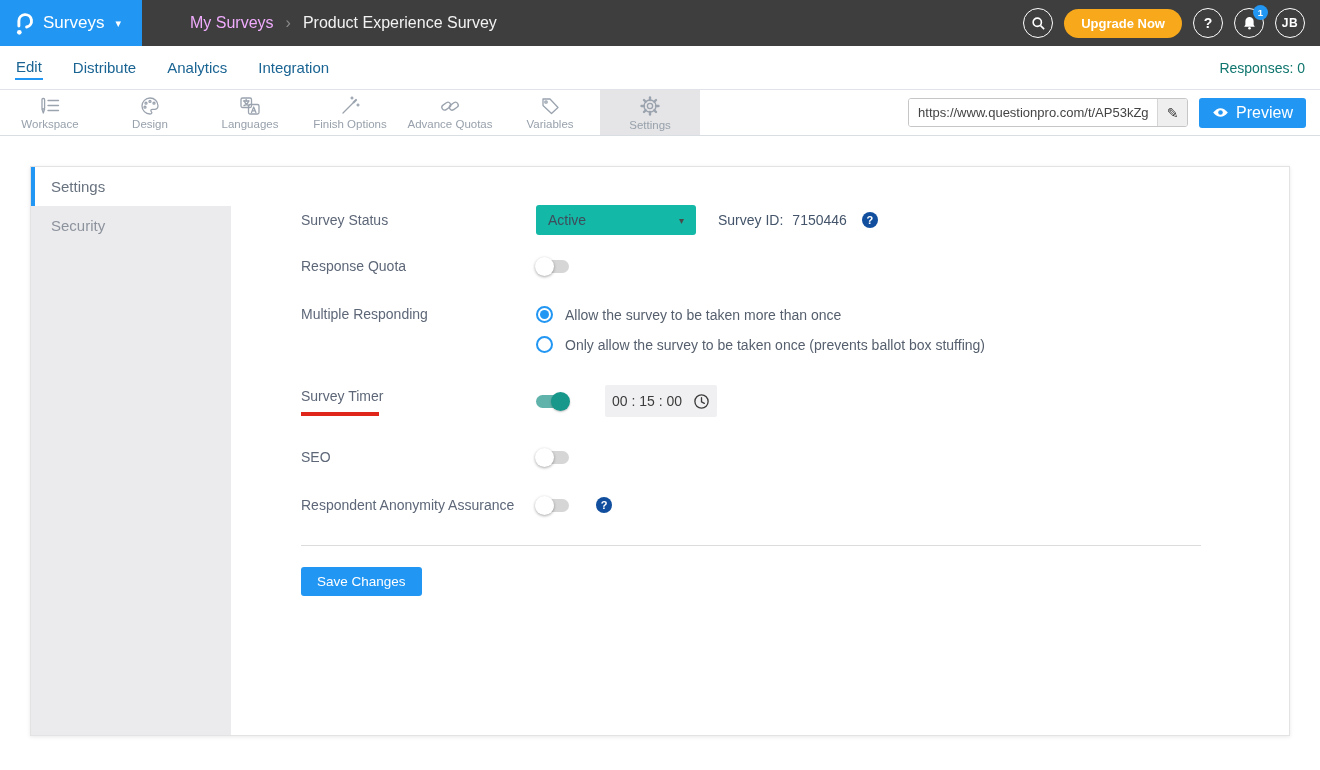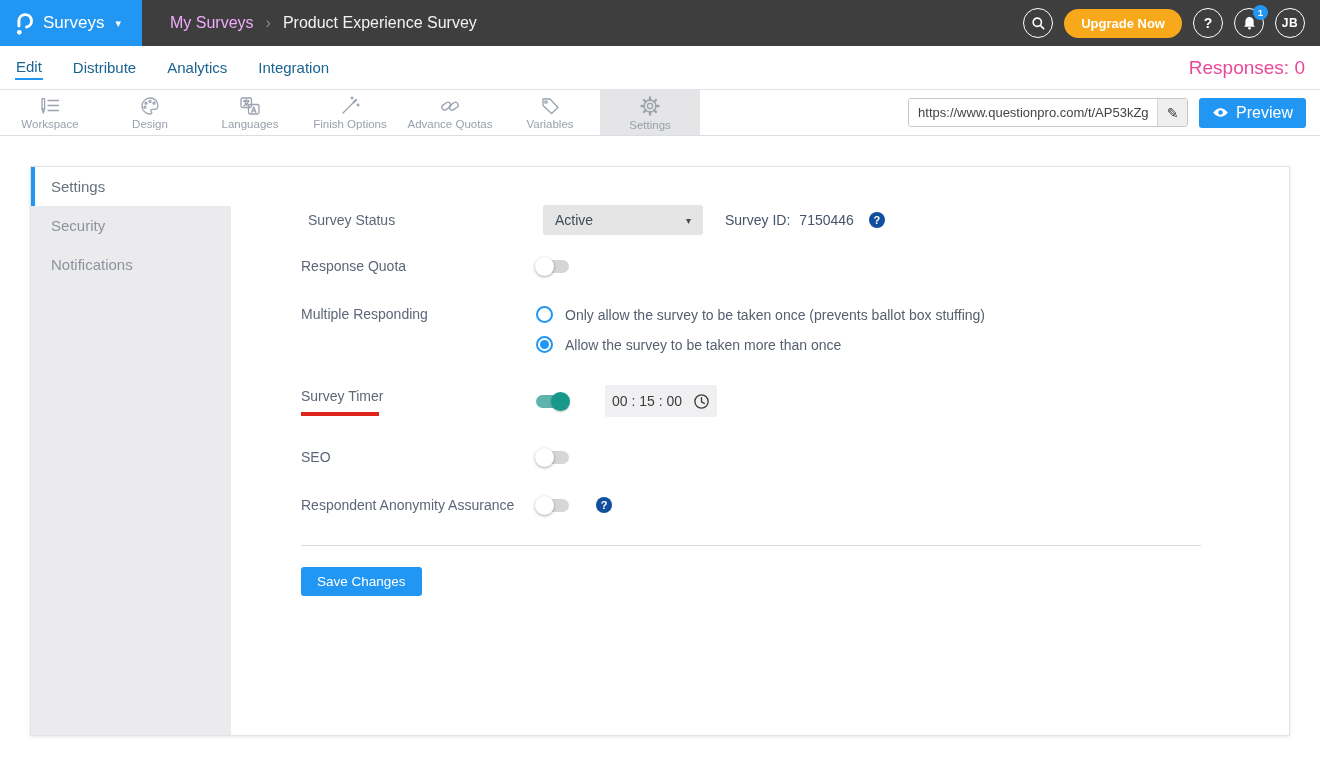--- a/index.html
+++ b/index.html
@@ -1,20 +1,20 @@
 <!DOCTYPE html>
 <html><head>
 <meta charset="utf-8">
 <style>
   * { box-sizing: border-box; margin: 0; padding: 0; }
   html, body { width: 1320px; height: 770px; overflow: hidden; background: #fff;
     font-family: "Liberation Sans", sans-serif; }
 
   
-  .topbar { height: 46px; background: #3e3e3e; display: flex; align-items: center; }
+  .topbar { height: 46px; background: #3e3e3e; display: flex; align-items: center; gap: 20px; }
   .logo-box { width: 142px; height: 46px; background: #2196f3; display: flex;
     align-items: center; padding-left: 15px; gap: 9px; cursor: pointer; }
   .logo-box .product { color: #fff; font-size: 17px; }
   .logo-box .caret { color: #fff; font-size: 11px; margin-left: 2px; }
   .breadcrumb { display: flex; align-items: center; margin-left: 28px; gap: 12px; }
   .crumb-parent { color: #f0abfc; font-size: 16px; cursor: pointer; }
   .crumb-sep { color: #8a8a8a; font-size: 16px; }
   .crumb-current { color: #f2f2f2; font-size: 16px; }
   .topbar-right { margin-left: auto; display: flex; align-items: center; gap: 11px;
     padding-right: 15px; }
@@ -28,21 +28,21 @@
     background: #2196f3; border-radius: 50%; color: #fff; font-size: 9.5px;
     font-weight: bold; display: flex; align-items: center; justify-content: center; }
   .avatar { font-size: 12px; letter-spacing: .5px; }
 
   
   .subnav { height: 44px; background: #fff; display: flex; align-items: center;
     padding: 0 15px; border-bottom: 1px solid #e0e4e8; }
   .tab { font-size: 15px; color: #1a6493; margin-right: 29px; cursor: pointer;
     padding: 3px 1px; }
   .tab.active { border-bottom: 2px solid #2196f3; }
-  .responses { margin-left: auto; color: #ec4899; font-size: 19px; }
+  .responses { margin-left: auto; color: #0f766e; font-size: 14px; }
 
   
   .toolbar { height: 46px; background: #fff; display: flex; align-items: stretch;
     border-bottom: 1px solid #d9dee3; }
   .tool-item { width: 100px; display: flex; flex-direction: column; align-items: center;
     justify-content: center; cursor: pointer; gap: 2px; }
   .tool-item.active { background: #e5e5e7; }
   .tool-label { font-size: 11.5px; color: #98a1ab; white-space: nowrap; }
   .tool-svg { stroke: #9aa3ae; stroke-width: 1.3; fill: none; stroke-linecap: round;
     stroke-linejoin: round; }
@@ -66,24 +66,24 @@
     display: flex; overflow: hidden; }
 
   .side { width: 200px; background: #ebebed; flex-shrink: 0; }
   .side-item { height: 39px; display: flex; align-items: center; padding-left: 20px;
     font-size: 15px; color: #8d939d; cursor: pointer; }
   .side-item.active { background: #fff; border-left: 4px solid #2196f3;
     padding-left: 16px; color: #68727f; }
 
   .main { flex: 1; padding: 38px 0 0 70px; }
   .row { display: flex; align-items: center; margin-bottom: 32px; }
-  .row.first { margin-bottom: 23px; margin-left: 7px; }
+  .row.first { margin-bottom: 23px; }
   .lbl { width: 235px; font-size: 14px; color: #5d6778; flex-shrink: 0; }
 
-  .select { width: 160px; height: 30px; background: #e5e5e5; border-radius: 3px;
+  .select { width: 160px; height: 30px; background: #14b8a6; border-radius: 3px;
     display: flex; align-items: center; padding: 0 12px; cursor: pointer; }
   .select .val { font-size: 14px; color: #3f4c5c; }
   .select .caret { margin-left: auto; font-size: 10px; color: #4a4a4a; }
   .survey-id { display: flex; align-items: center; margin-left: 22px; gap: 9px; }
   .survey-id .k, .survey-id .v { font-size: 14px; color: #44546a; }
   .help-dot { width: 16px; height: 16px; border-radius: 50%; background: #114f9e;
     color: #fff; font-size: 11px; font-weight: bold; display: flex; align-items: center;
     justify-content: center; cursor: pointer; }
 
   .toggle { width: 33px; height: 13px; border-radius: 7px; background: #d6d6d6;
@@ -267,21 +267,20 @@
   </div>
 </div>
 
 <div class="content">
 
   <div class="card">
 
     <div class="side">
       <div class="side-item active">Settings</div>
       <div class="side-item">Security</div>
-      <div class="side-item">Notifications</div>
     </div>
 
     <div class="main">
 
       <div class="row first">
         <span class="lbl">Survey Status</span>
         <div class="select">
           <span class="val">Active</span>
           <span class="caret">▾</span>
         </div>
@@ -297,26 +296,26 @@
         <div class="toggle">
             <div class="knob"></div>
           </div>
       </div>
 
 
       <div class="row" style="align-items:flex-start;">
         <span class="lbl">Multiple Responding</span>
         <div class="radio-group">
           <div class="radio-line">
+            <span class="radio sel"></span>
+            <span class="radio-text">Allow the survey to be taken more than once</span>
+          </div>
+          <div class="radio-line">
             <span class="radio"></span>
             <span class="radio-text">Only allow the survey to be taken once (prevents ballot box stuffing)</span>
-          </div>
-          <div class="radio-line">
-            <span class="radio sel"></span>
-            <span class="radio-text">Allow the survey to be taken more than once</span>
           </div>
         </div>
       </div>
 
 
       <div class="row">
         <div class="lbl-wrap">
           <span class="lbl">Survey Timer</span>
           <div class="red-underline"></div>
         </div>

